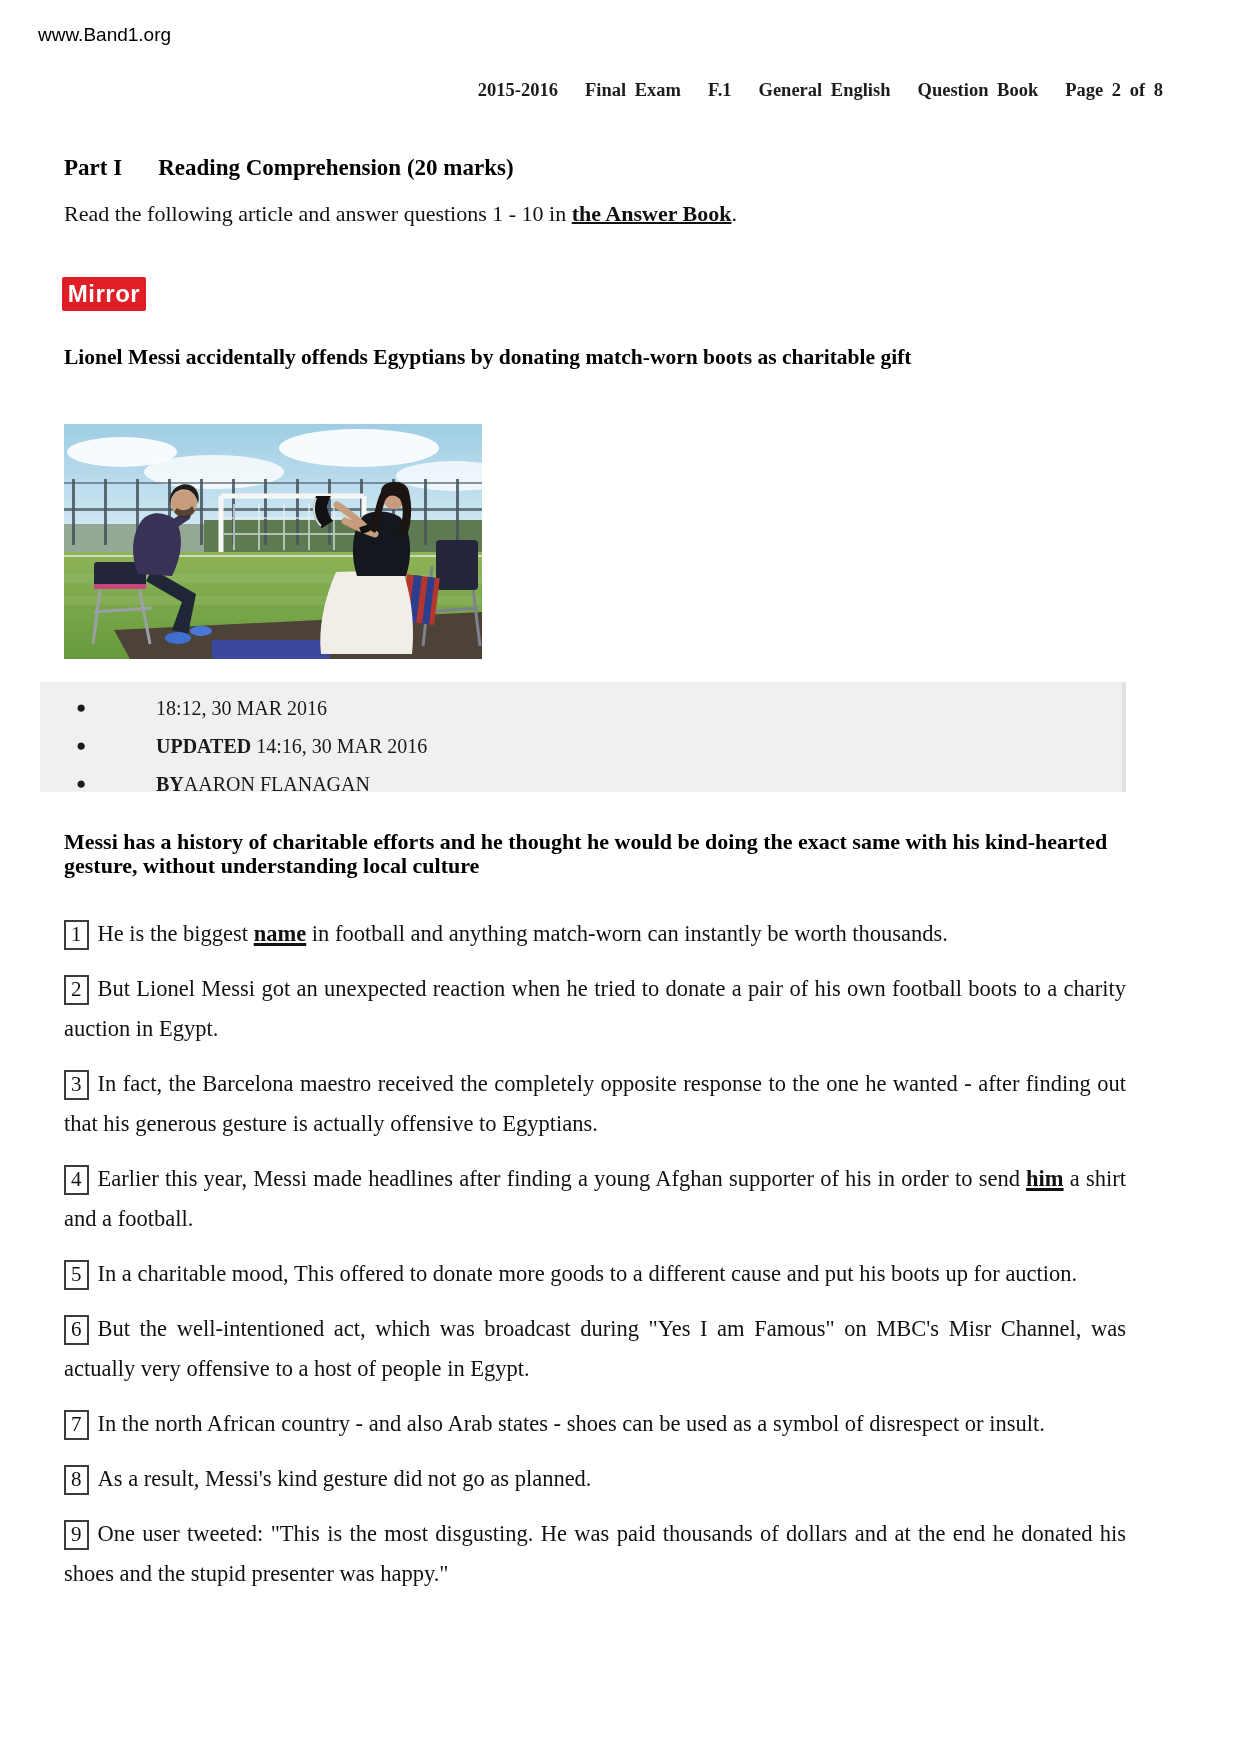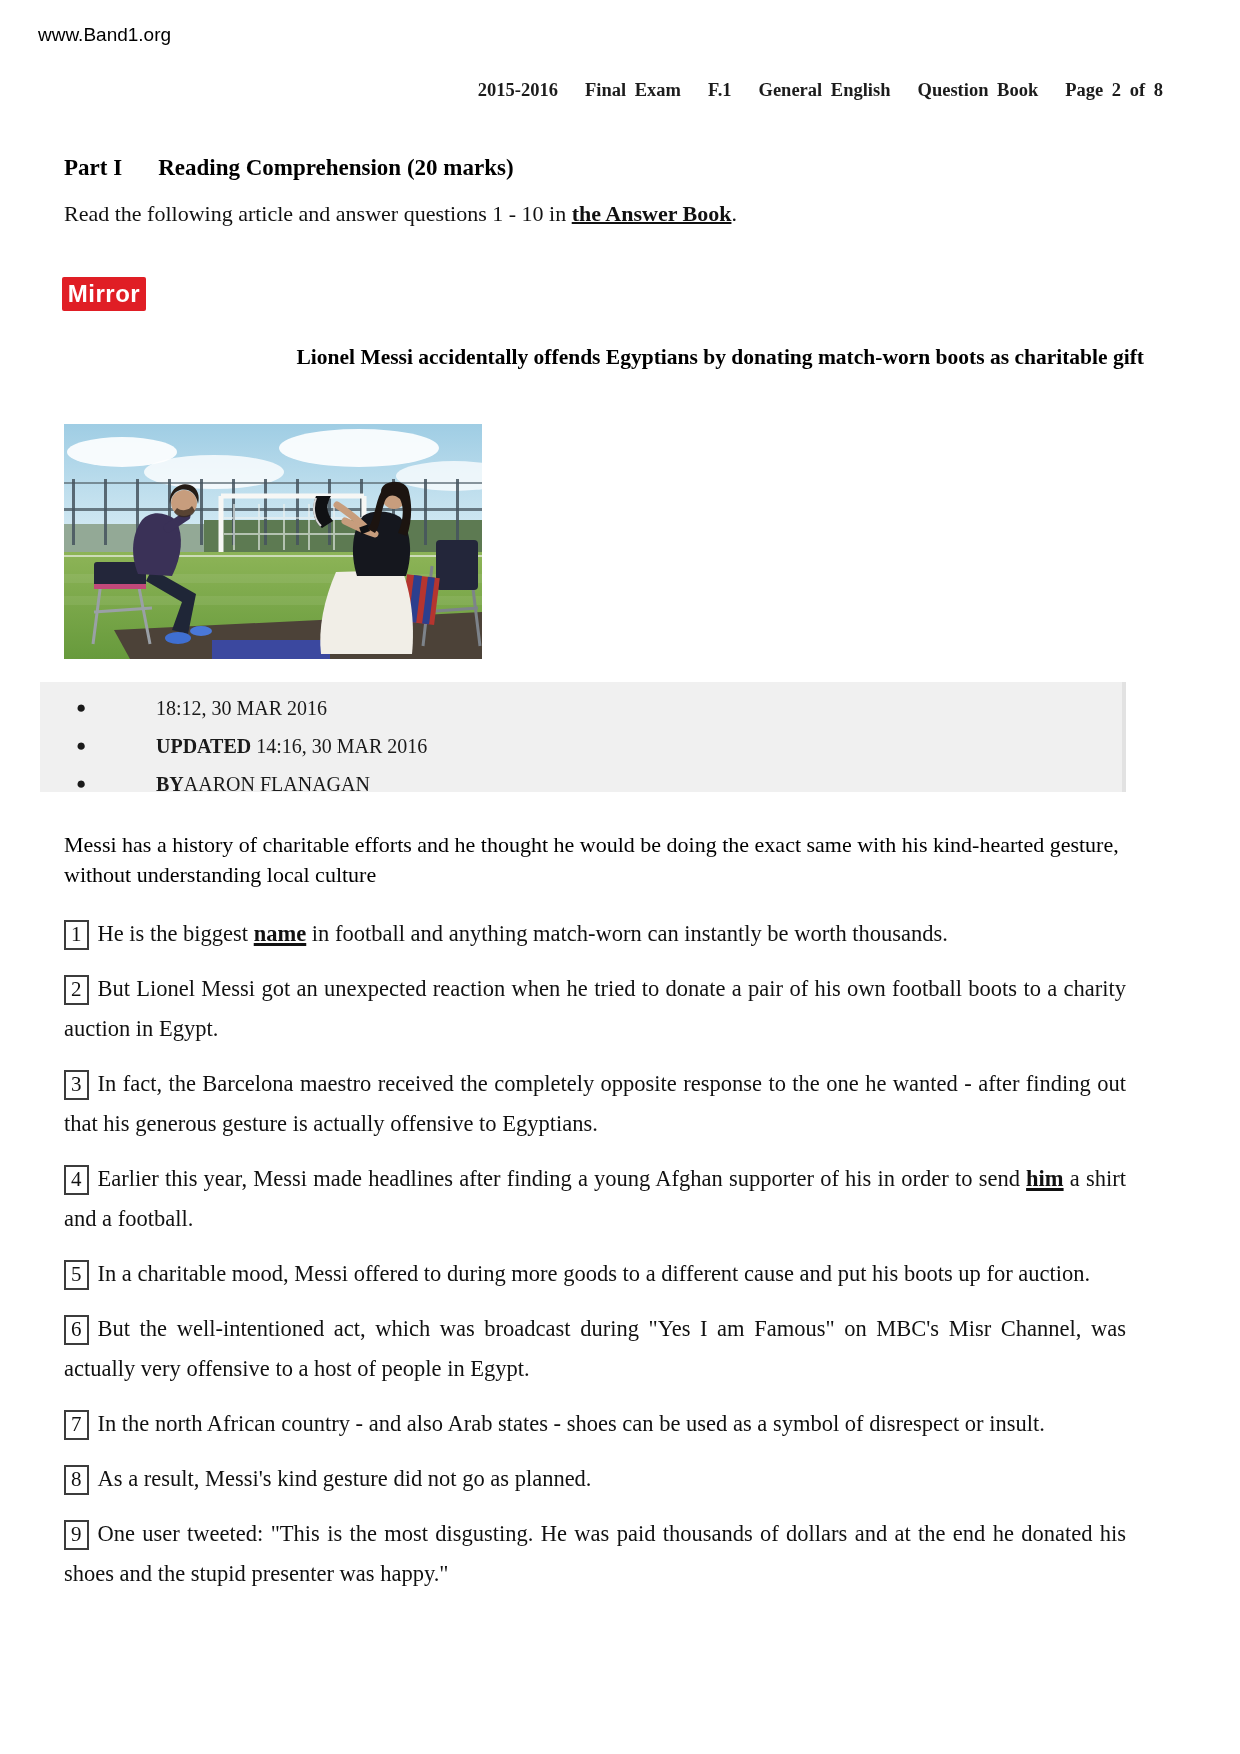--- a/index.html
+++ b/index.html
@@ -28,37 +28,37 @@
     text-decoration:underline; text-decoration-thickness:2px;
   }
   .mirror-logo {
     position:absolute; left:62px; top:277px; width:84px; height:34px;
     background:#e01e25; color:#fff; border-radius:2px;
     font-family:"Liberation Sans", sans-serif; font-weight:bold; font-size:24px;
     display:flex; align-items:center; justify-content:center; letter-spacing:.5px;
   }
   .headline {
     position:absolute; left:64px; top:345px; width:1080px;
-    font-size:21.5px; font-weight:bold; white-space:nowrap; color:#000;text-align:right;
+    font-size:21.5px; font-weight:bold; white-space:nowrap; color:#000;
   }
   .figure {
     position:absolute; left:64px; top:424px; width:418px; height:235px;
     overflow:hidden; background:#bcd8e6;
   }
   .meta-box {
     position:absolute; left:40px; top:682px; width:1086px; height:110px;
     background:#f0f0f0; border-right:4px solid #e2e2e2; box-sizing:border-box;
     padding-top:7px;
   }
   .meta-row { height:38px; display:flex; align-items:center; font-size:20px; color:#1a1a1a; }
   .meta-row .bullet { margin-left:36px; width:20px; font-size:17px; }
   .meta-row .meta-text { margin-left:60px; }
   .standfirst {
     position:absolute; left:64px; top:830px; width:1066px;
-    font-size:22px; font-weight:normal; line-height:30px; color:#000;
+    font-size:22px; font-weight:bold; line-height:24px; color:#000;
   }
   .body-text {
     position:absolute; left:64px; top:914px; width:1062px;
     font-size:22.5px; line-height:40px; text-align:justify;
   }
   .para { margin:0 0 15px 0; }
   .pnum {
     display:inline-block; border:2px solid #3c3c3c; padding:0 5px 2px;
     margin-right:9px; line-height:24px; font-size:21px;
   }
@@ -200,18 +200,18 @@
   </div>
 </div>
 
 <div class="standfirst">Messi has a history of charitable efforts and he thought he would be doing the exact same with his kind-hearted gesture, without understanding local culture</div>
 
 <div class="body-text">
   <p class="para"><span class="pnum">1</span><span>He is the biggest </span><span class="emph">name</span><span> in football and anything match-worn can instantly be worth thousands.</span></p>
   <p class="para"><span class="pnum">2</span><span>But Lionel Messi got an unexpected reaction when he tried to donate a pair of his own football boots to a charity auction in Egypt.</span><span class="emph"></span><span></span></p>
   <p class="para"><span class="pnum">3</span><span>In fact, the Barcelona maestro received the completely opposite response to the one he wanted - after finding out that his generous gesture is actually offensive to Egyptians.</span><span class="emph"></span><span></span></p>
   <p class="para"><span class="pnum">4</span><span>Earlier this year, Messi made headlines after finding a young Afghan supporter of his in order to send </span><span class="emph">him</span><span> a shirt and a football.</span></p>
-  <p class="para"><span class="pnum">5</span><span>In a charitable mood, Messi offered to during more goods to a different cause and put his boots up for auction.</span><span class="emph"></span><span></span></p>
+  <p class="para"><span class="pnum">5</span><span>In a charitable mood, This offered to donate more goods to a different cause and put his boots up for auction.</span><span class="emph"></span><span></span></p>
   <p class="para"><span class="pnum">6</span><span>But the well-intentioned act, which was broadcast during "Yes I am Famous" on MBC's Misr Channel, was actually very offensive to a host of people in Egypt.</span><span class="emph"></span><span></span></p>
   <p class="para"><span class="pnum">7</span><span>In the north African country - and also Arab states - shoes can be used as a symbol of disrespect or insult.</span><span class="emph"></span><span></span></p>
   <p class="para"><span class="pnum">8</span><span>As a result, Messi's kind gesture did not go as planned.</span><span class="emph"></span><span></span></p>
   <p class="para"><span class="pnum">9</span><span>One user tweeted: "This is the most disgusting. He was paid thousands of dollars and at the end he donated his shoes and the stupid presenter was happy."</span><span class="emph"></span><span></span></p>
 </div>
 
 </body></html>

